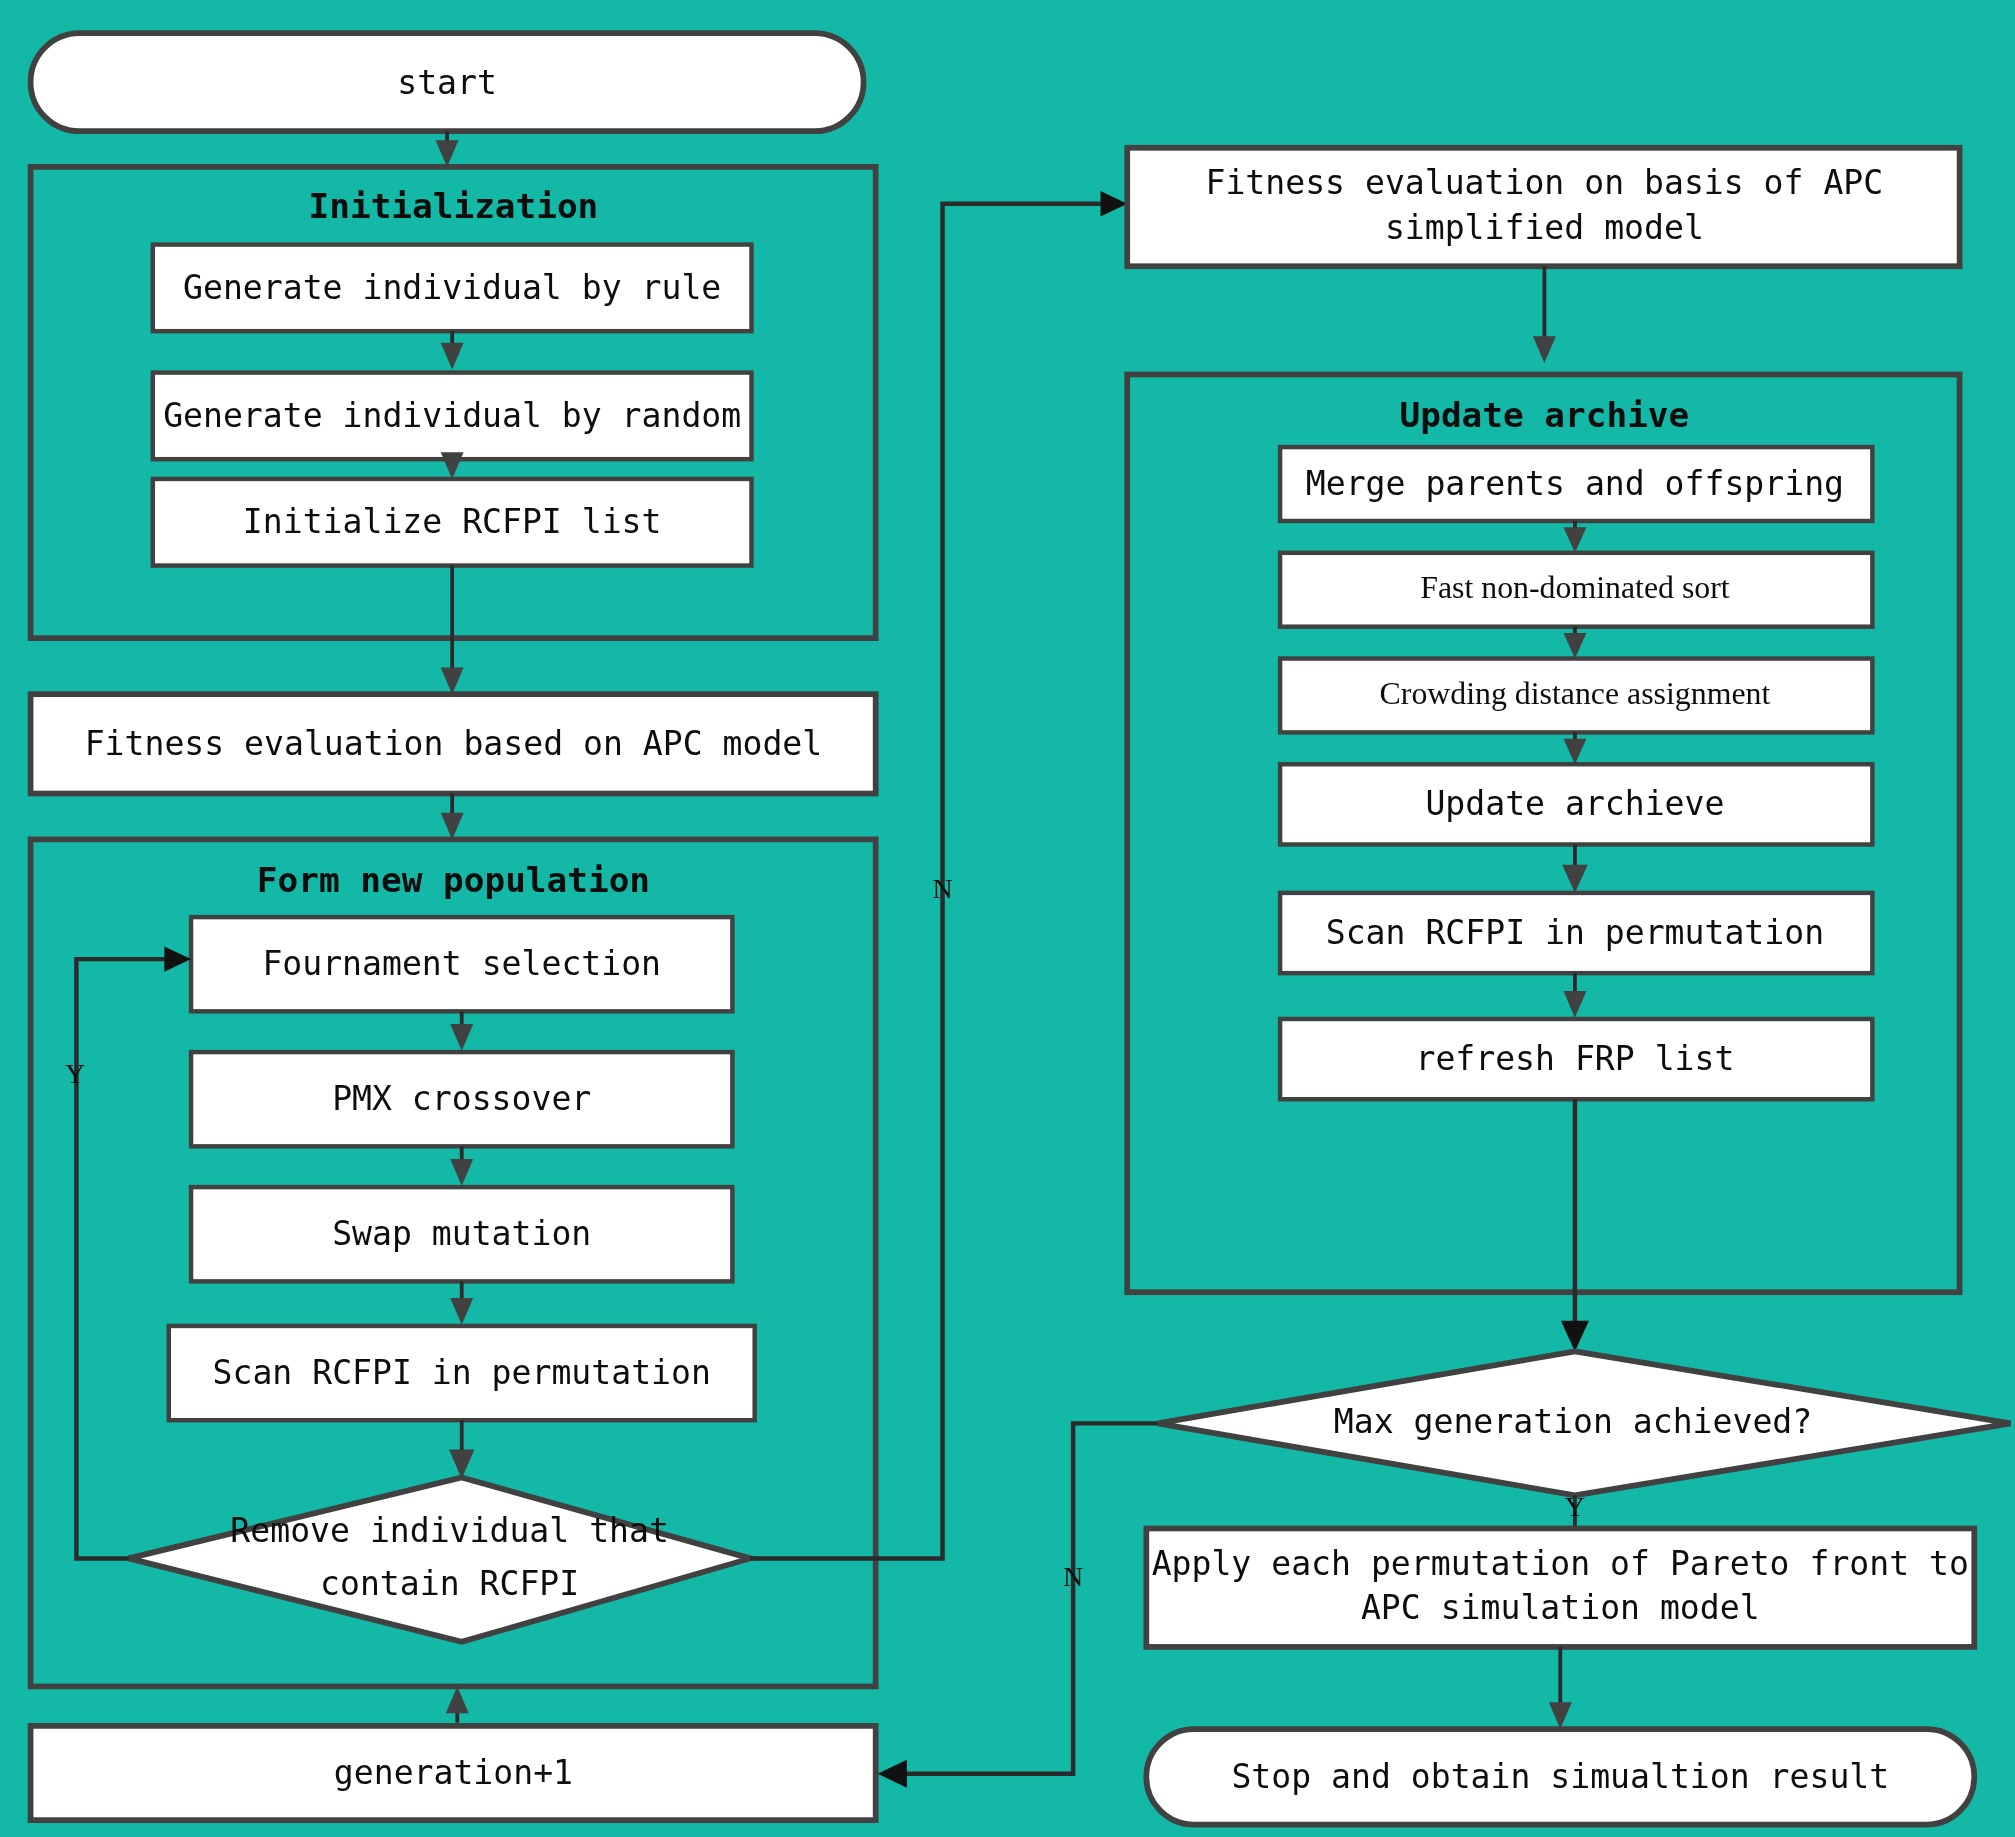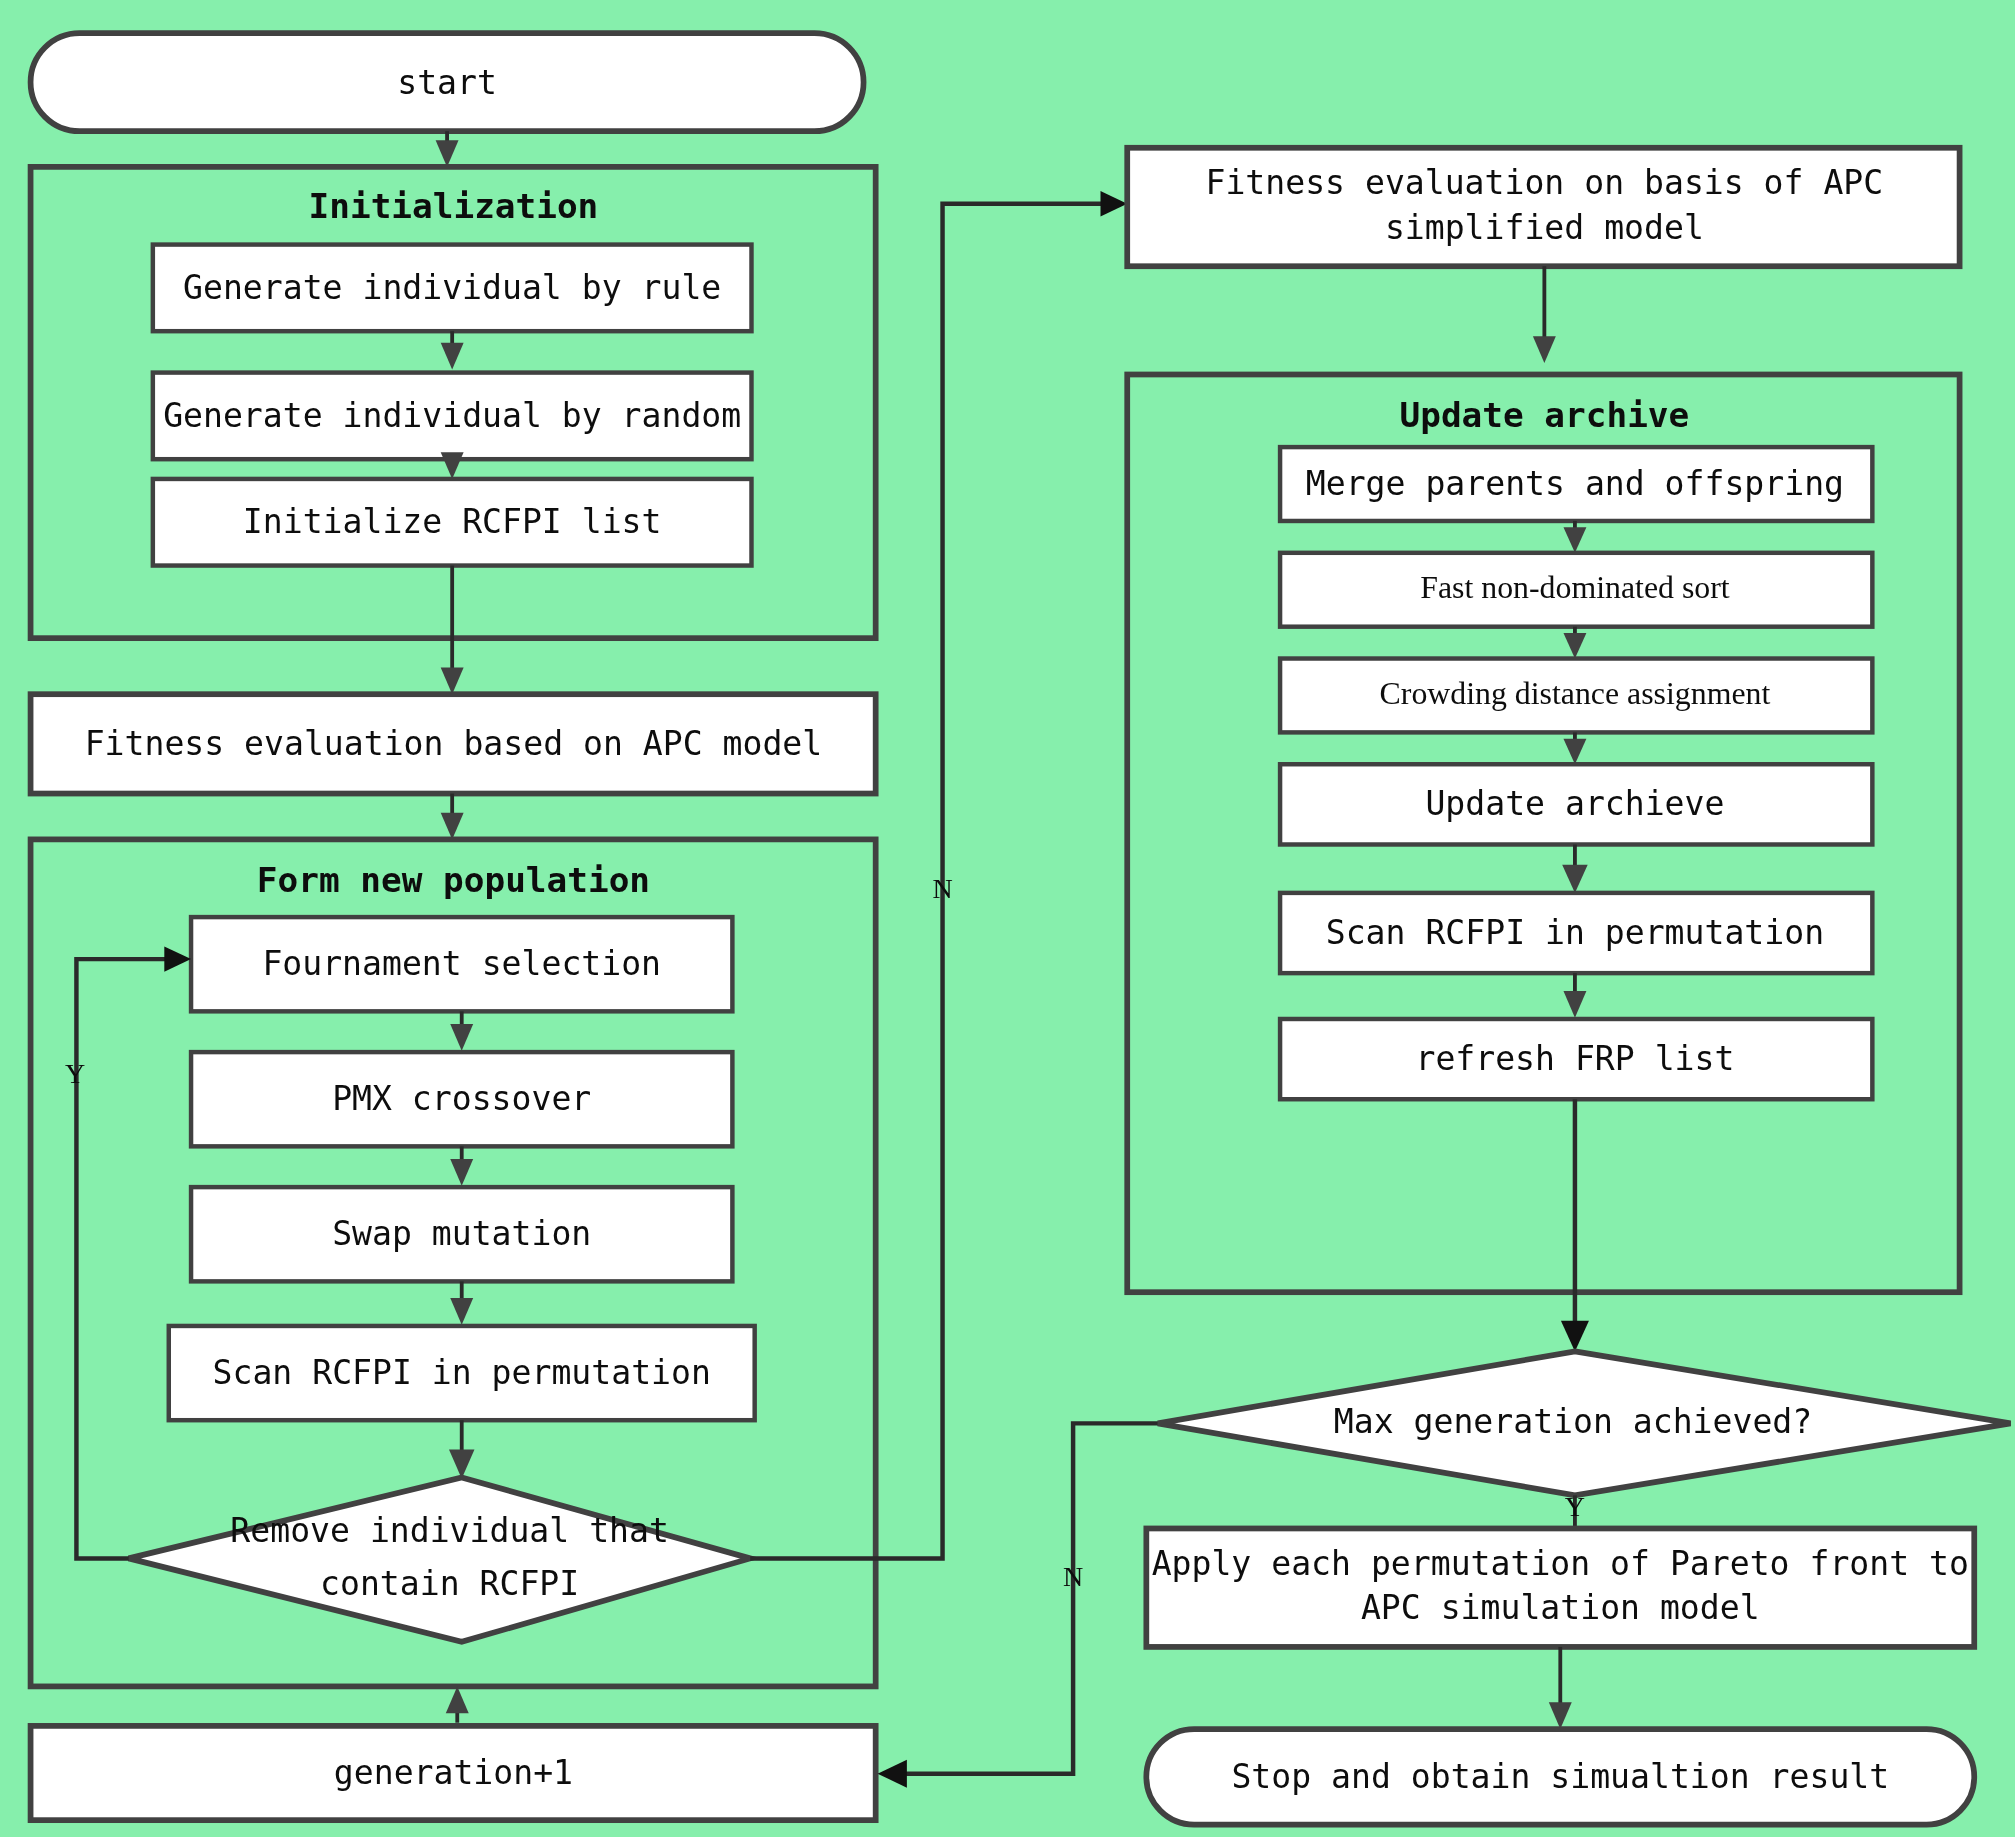--- a/index.html
+++ b/index.html
@@ -4,21 +4,21 @@
 <style>
   html, body {
     margin: 0;
     padding: 0;
     background: #ffffff;
   }
   #canvas-wrap {
     position: relative;
     width: 2015px;
     height: 1838px;
-    background: #86efac;
+    background: #14b8a6;
     overflow: hidden;
   }
   svg#flow {
     display: block;
     width: 2015px;
     height: 1838px;
   }
   .node-shape {
     fill: #ffffff;
     stroke: #414141;

